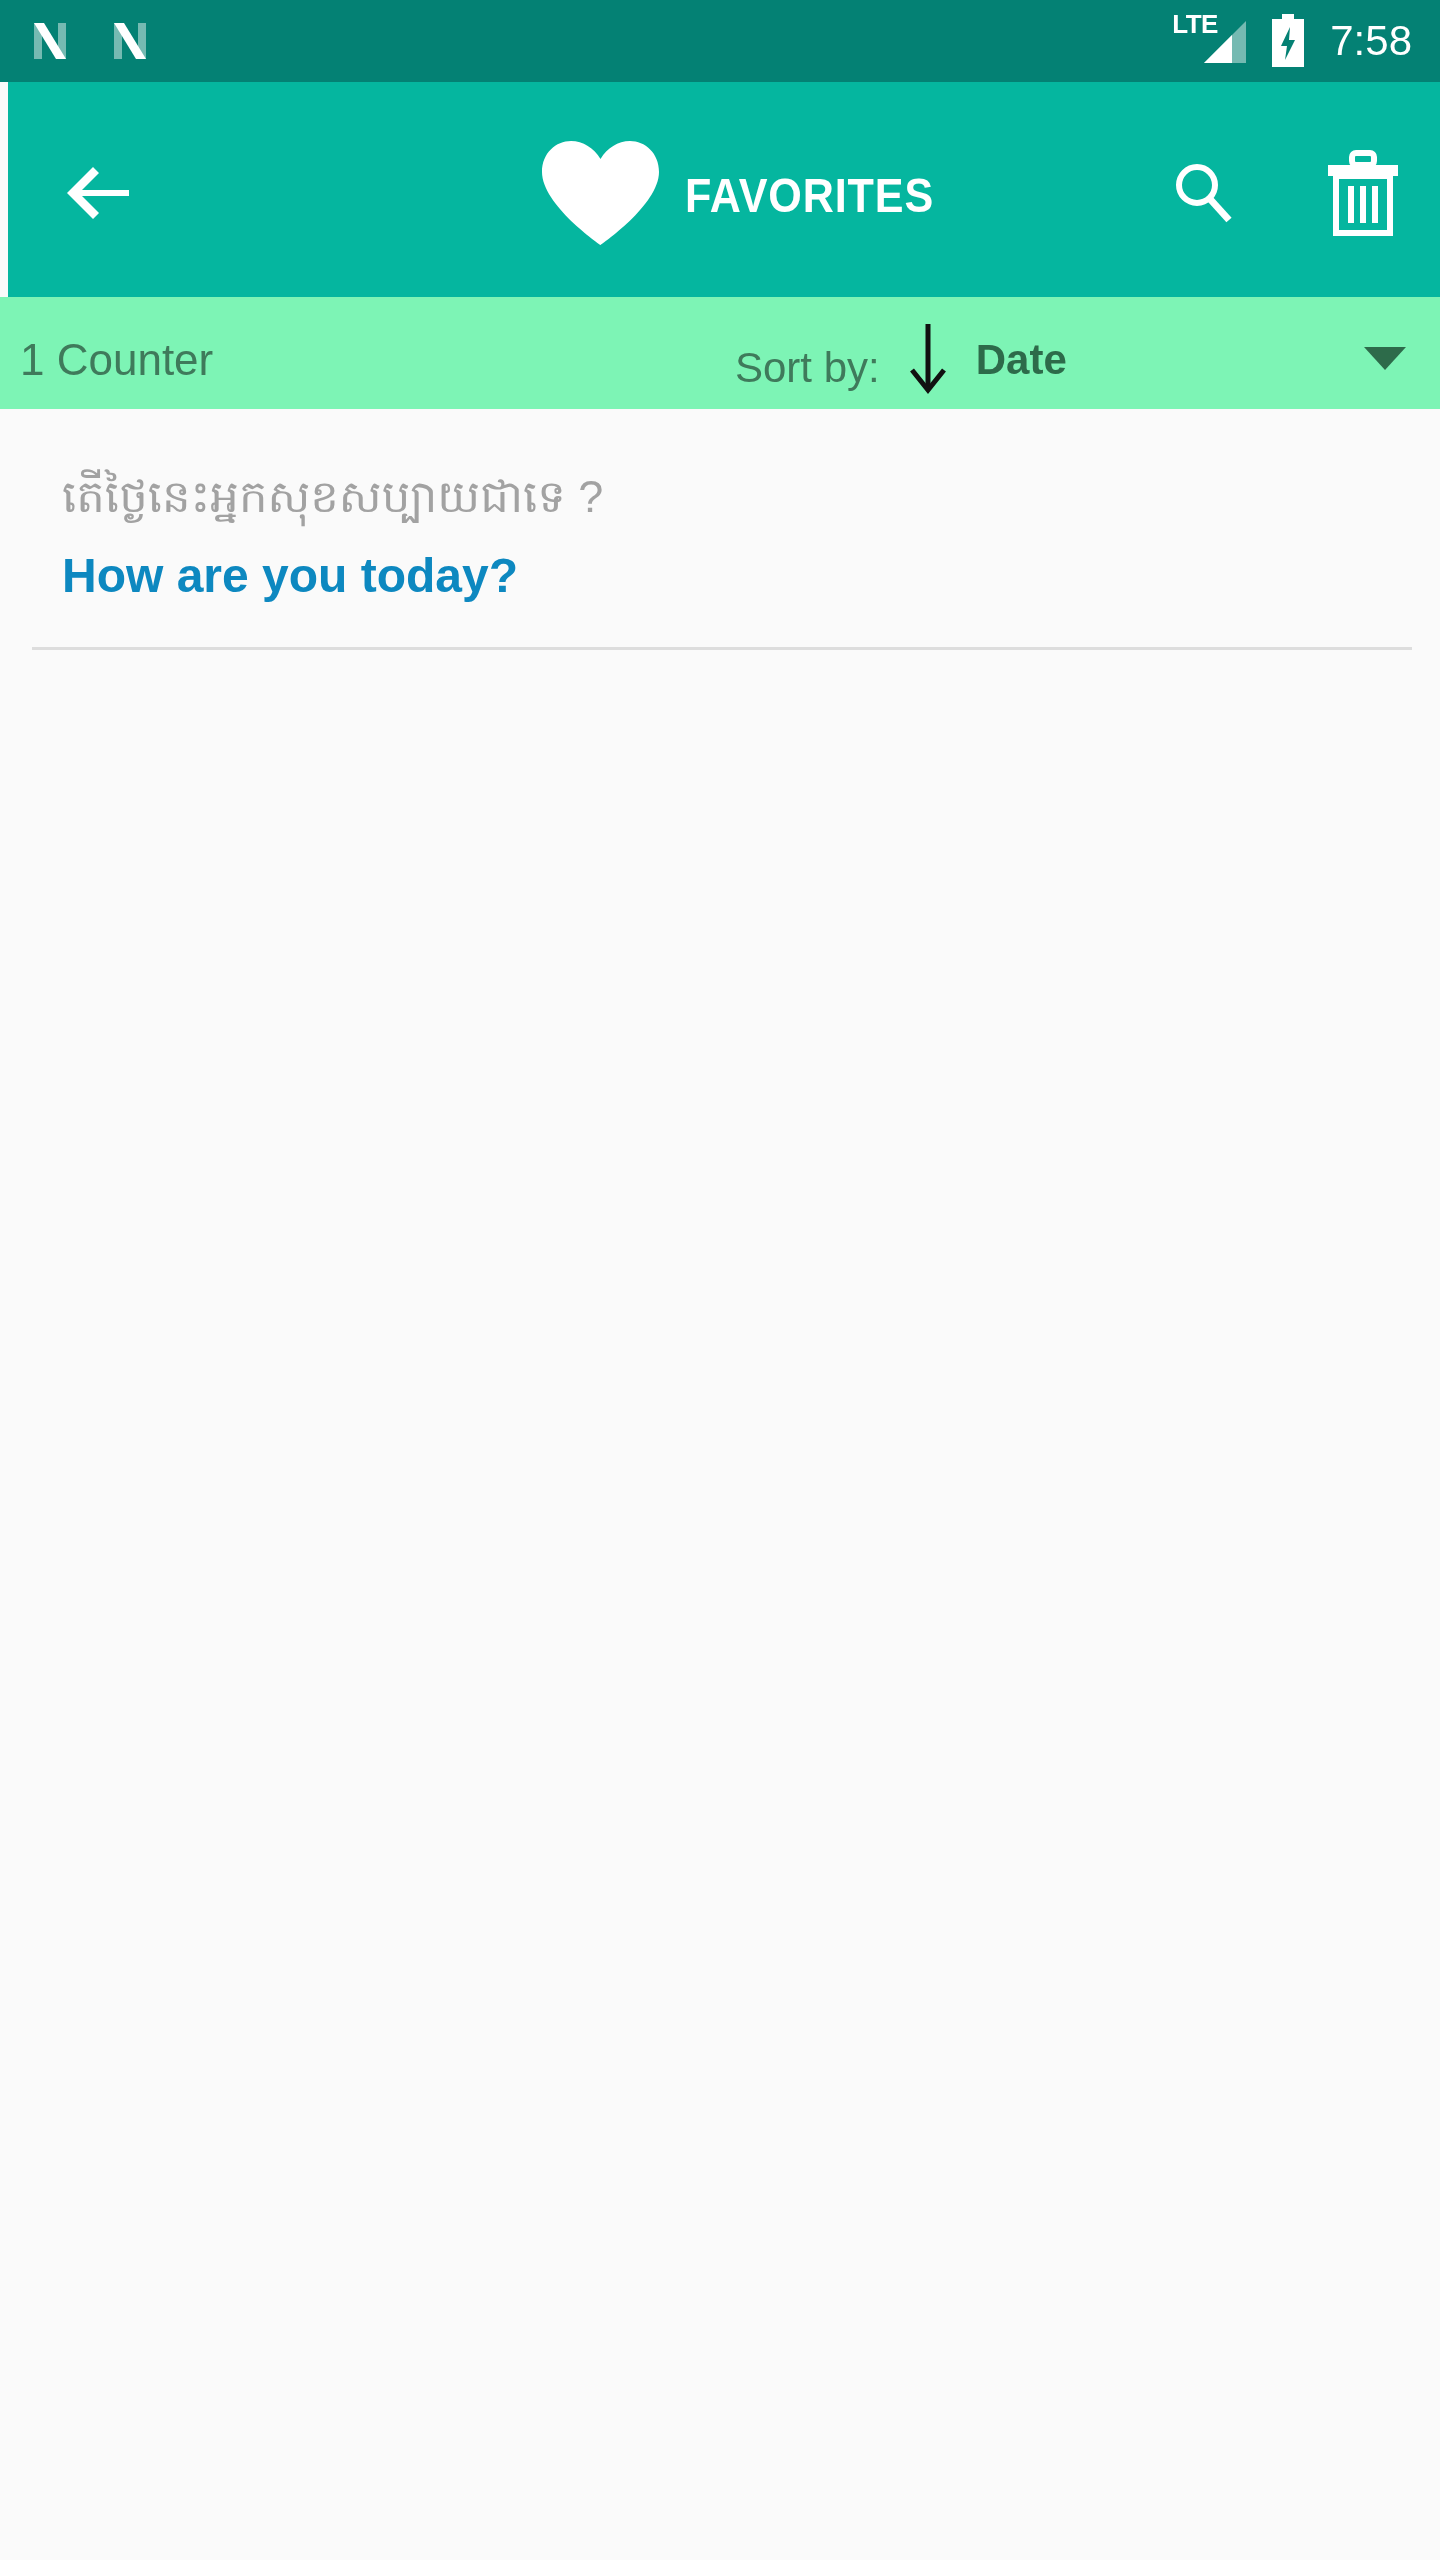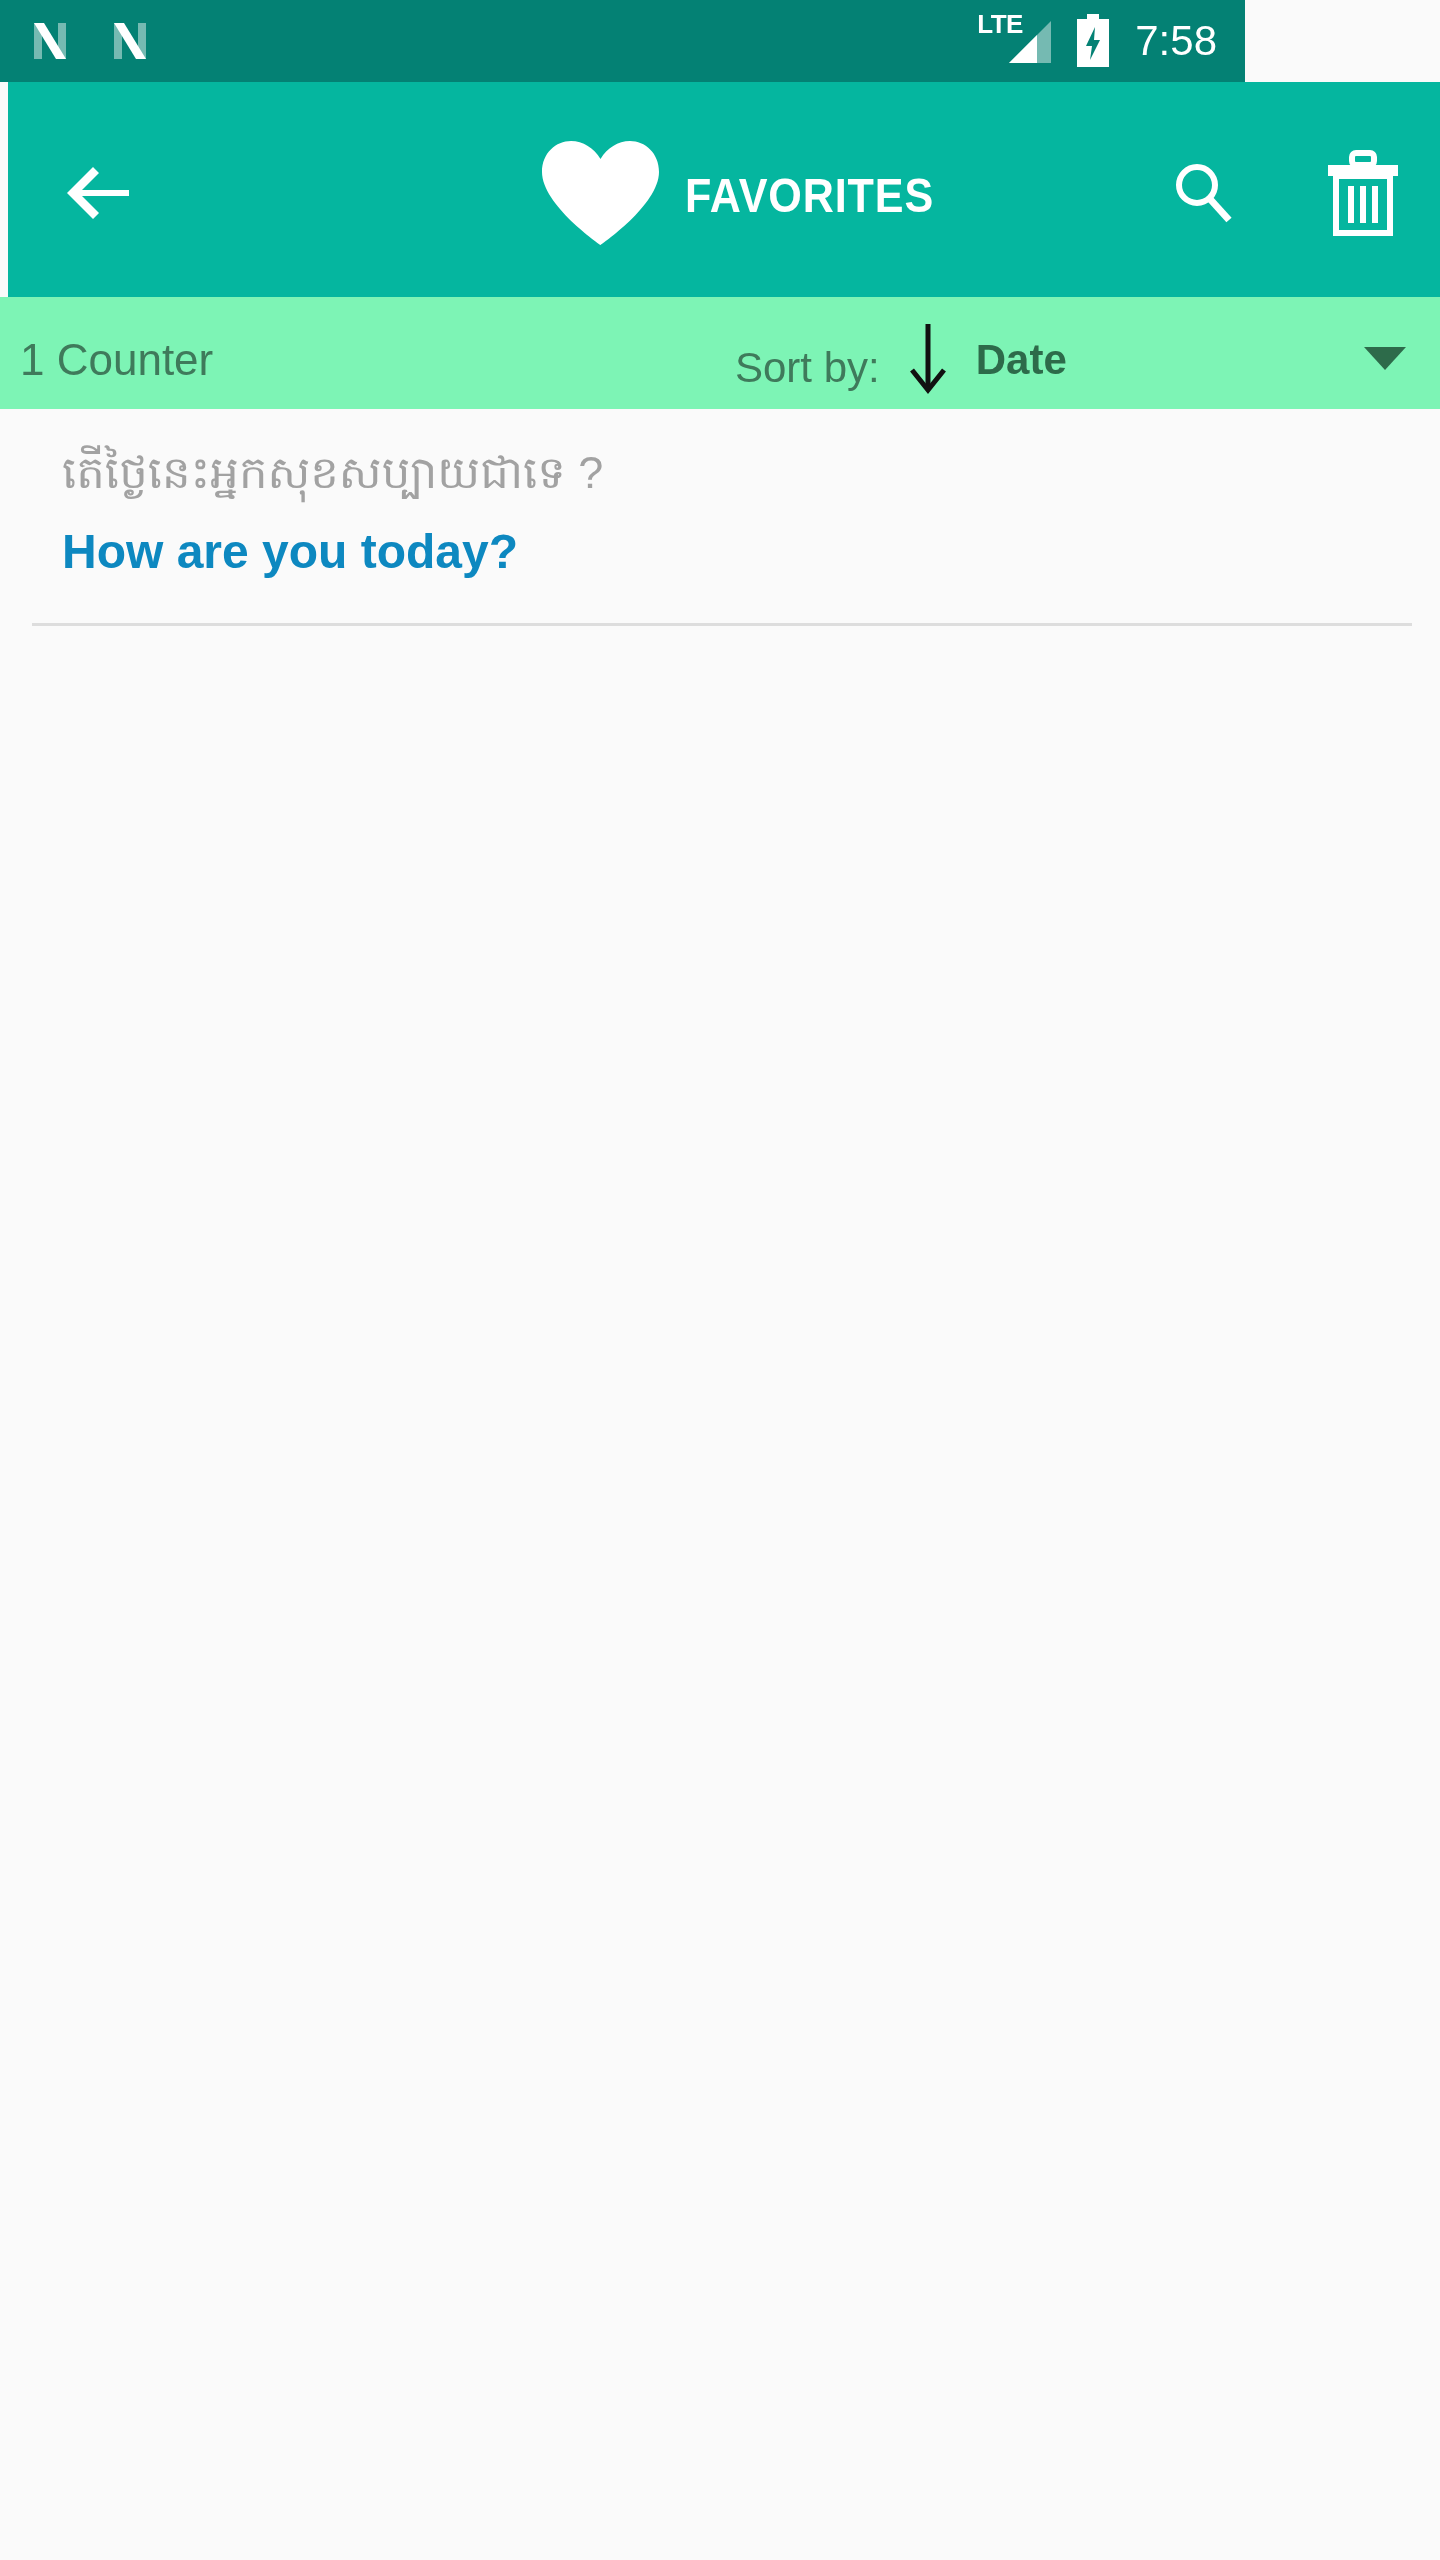--- a/index.html
+++ b/index.html
@@ -6,21 +6,21 @@
   html, body {
     width:1440px; height:2560px;
     background:#fafafa;
     font-family:"Liberation Sans", sans-serif;
     overflow:hidden;
   }
 
   
   .status-bar{
     position:absolute; top:0; left:0;
-    width:1245px; height:82px;
+    width:1440px; height:82px;
     background:#048174;
     display:flex; align-items:center;
   }
   .status-left{ display:flex; align-items:center; gap:24px; padding-left:22px; }
   .n-icon{ width:56px; height:56px; position:relative; }
   .status-right{
     margin-left:auto; display:flex; align-items:center;
     gap:22px; padding-right:28px;
   }
   .lte-signal{ position:relative; width:74px; height:56px; }
@@ -98,21 +98,21 @@
     display:flex; align-items:center; justify-content:center;
     cursor:pointer;
   }
 
   
   .list-area{
     position:absolute; top:409px; left:0;
     width:1440px; height:2151px;
     background:#fafafa;
   }
-  .list-item{ padding:36px 60px 0 62px; cursor:pointer; }
+  .list-item{ padding:60px 60px 0 62px; cursor:pointer; }
   .item-primary{
     font-size:45px; color:#a2a2a2; font-weight:400;
     line-height:1.25; white-space:nowrap;
   }
   .item-secondary{
     margin-top:22px;
     font-size:48px; color:#0d88c0; font-weight:700;
     line-height:1.2;
   }
   .divider{

